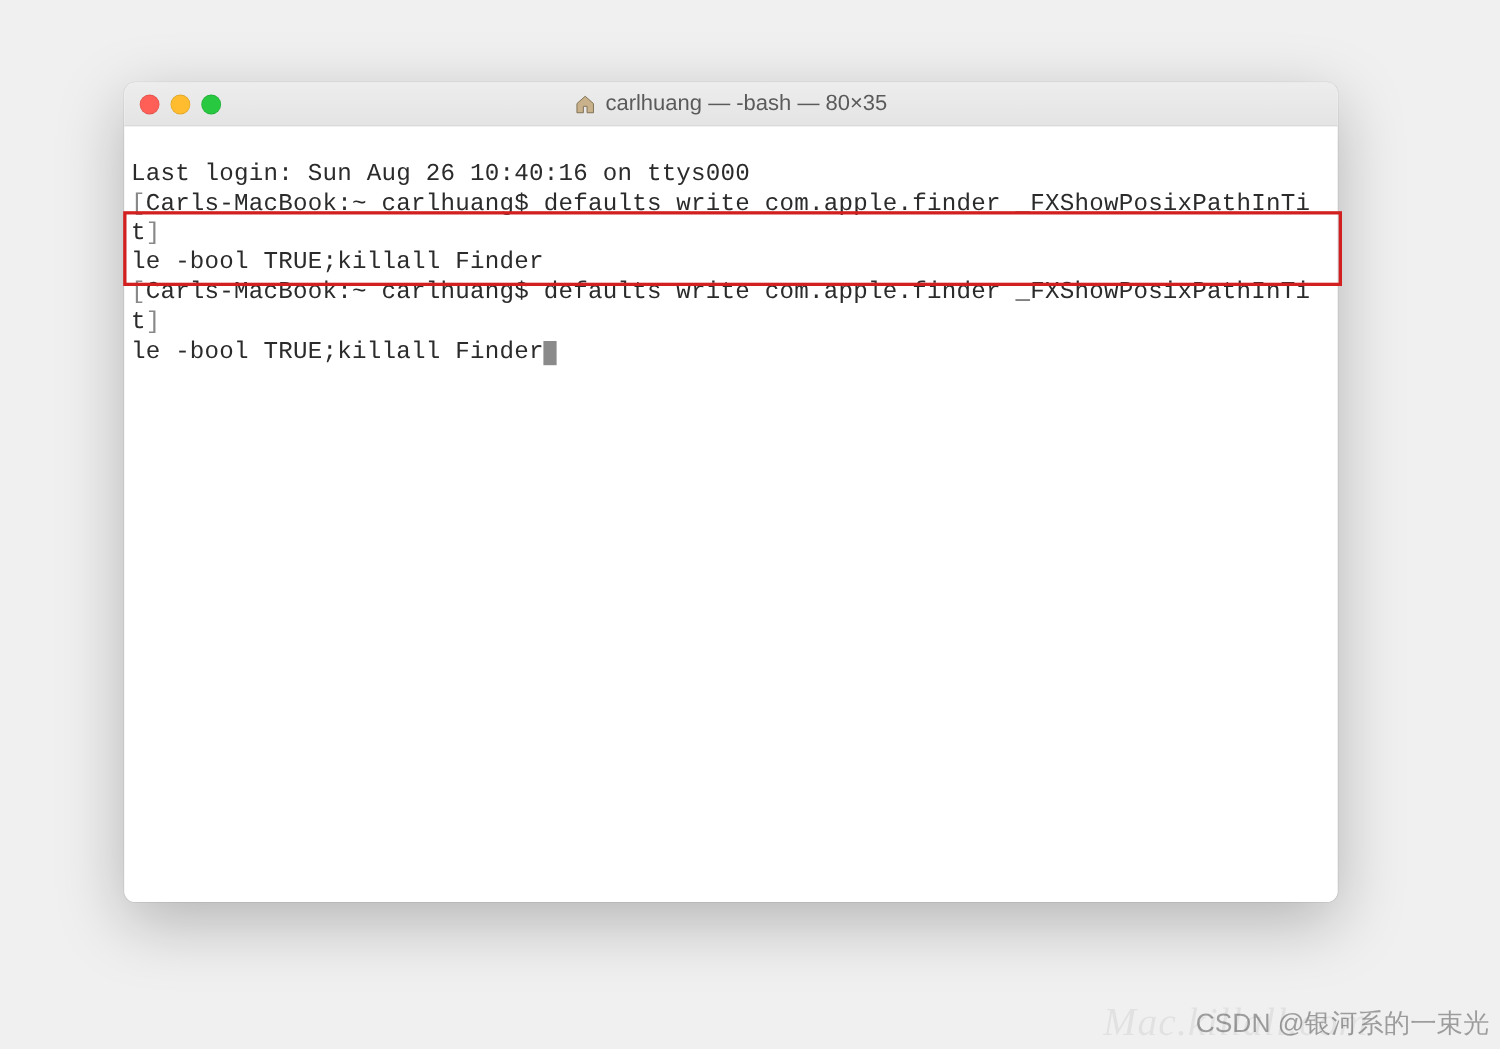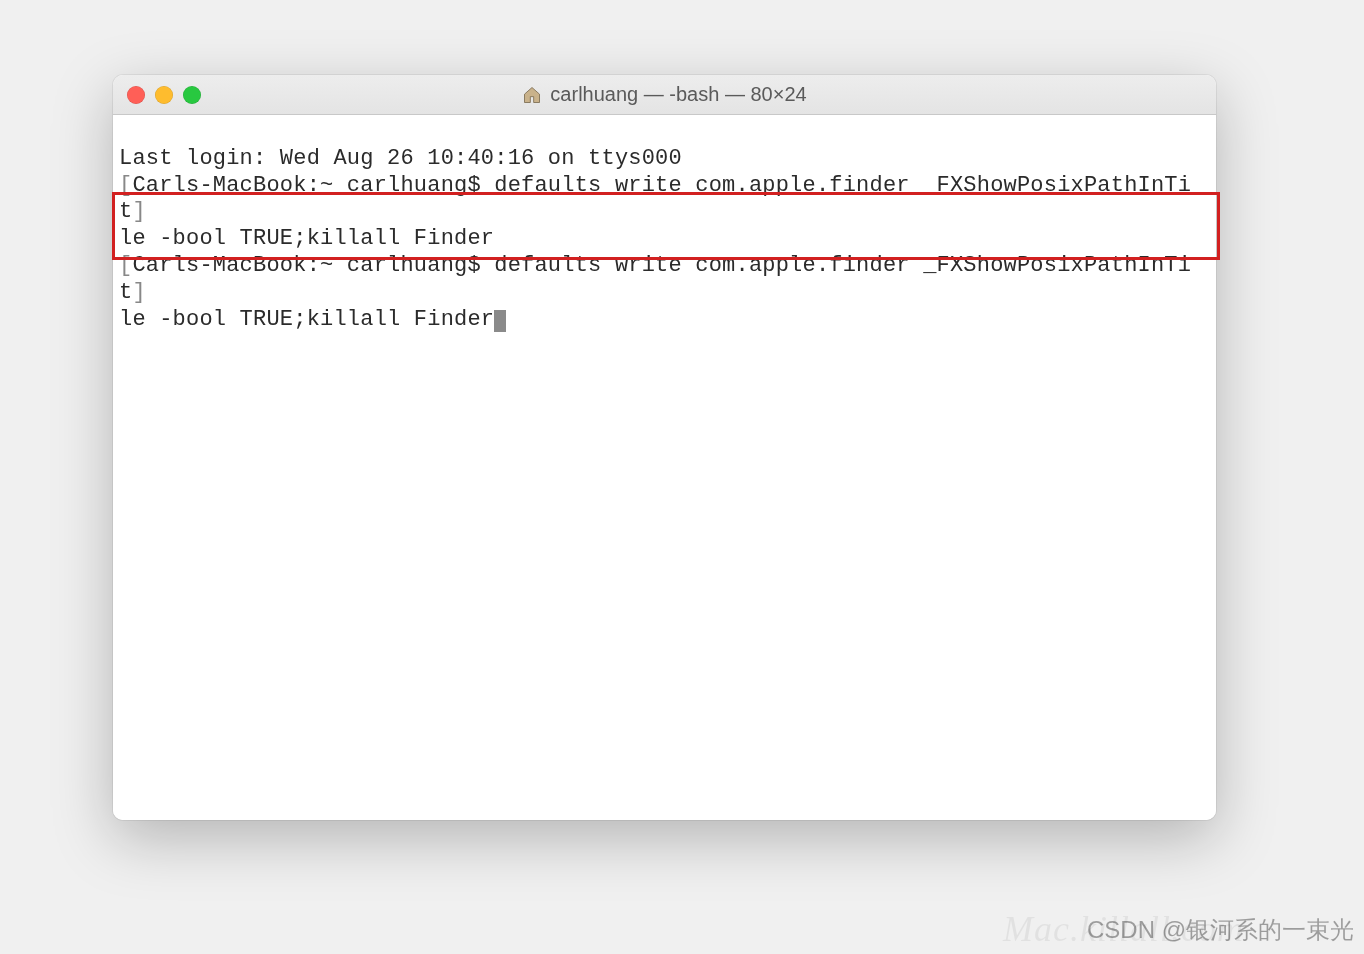--- a/index.html
+++ b/index.html
@@ -114,26 +114,26 @@
       <div class="tl tl-close"></div>
       <div class="tl tl-min"></div>
       <div class="tl tl-max"></div>
     </div>
     <div class="title-wrap">
       <span class="home-icon">
         <svg width="20" height="20" viewBox="0 0 24 24">
           <path d="M3 11 L12 3 L21 11 L21 21 L14 21 L14 14 L10 14 L10 21 L3 21 Z" fill="#c9b28b" stroke="#7a6a4f" stroke-width="1" stroke-linejoin="round"></path>
         </svg>
       </span>
-      <span>carlhuang — -bash — 80×24</span>
+      <span>carlhuang — -bash — 80×35</span>
     </div>
   </div>
 
   <div class="term-body">
-<span class="line">Last login: Wed Aug 26 10:40:16 on ttys000</span>
+<span class="line">Last login: Sun Aug 26 10:40:16 on ttys000</span>
 <span class="bracket">[</span><span class="line">Carls-MacBook:~ carlhuang$ </span><span class="line">defaults write com.apple.finder _FXShowPosixPathInTit</span><span class="bracket">]</span>
 <span class="line">le -bool TRUE;killall Finder</span>
 <span class="bracket">[</span><span class="line">Carls-MacBook:~ carlhuang$ </span><span class="line">defaults write com.apple.finder _FXShowPosixPathInTit</span><span class="bracket">]</span>
 <span class="line">le -bool TRUE;killall Finder</span><span class="cursor-block"></span>
   </div>
 
 </div>
 
 <div class="highlight-box" id="hl" style="left: 112px; top: 192px; width: 1108px; height: 68px;"></div>
 

